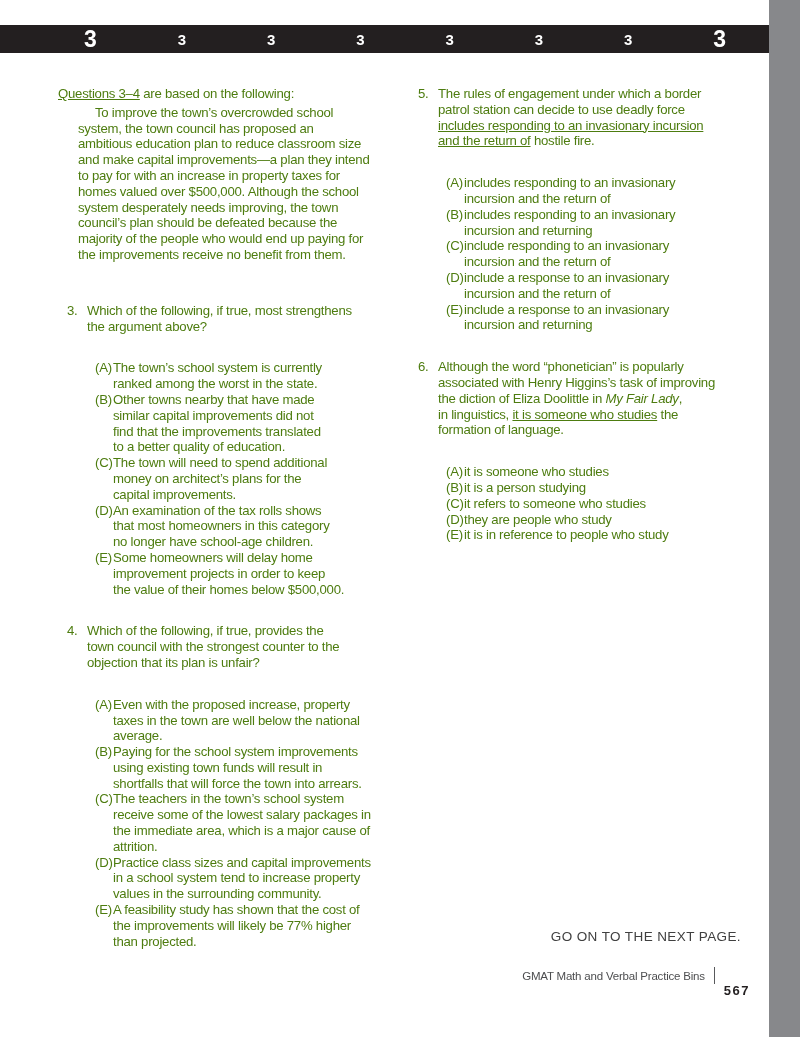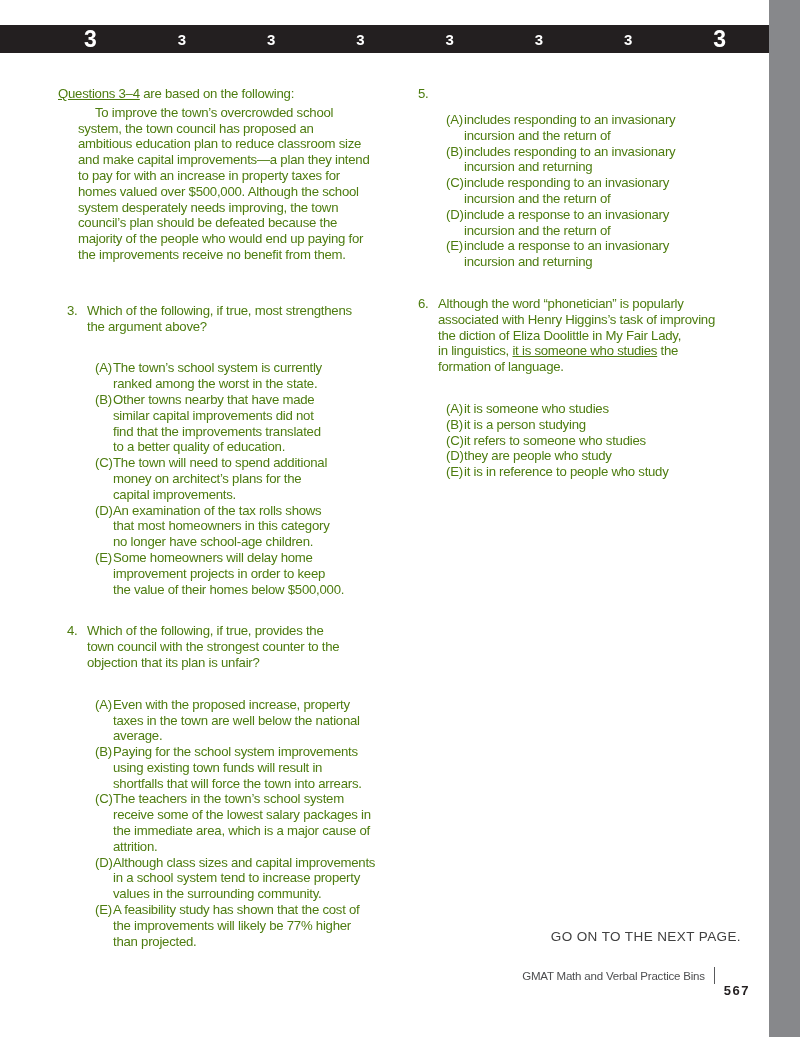--- a/index.html
+++ b/index.html
@@ -30,21 +30,21 @@
   .question + .question{margin-top:26px;}
   .q-num{flex:0 0 20px;width:20px;}
   .q-body{flex:1;min-width:0;}
   .q-stem{white-space:pre-line;}
   .options{margin-top:26px;margin-left:8px;}
   .option{display:flex;}
   .opt-label{flex:0 0 18px;width:18px;}
   .opt-text{flex:1;white-space:pre-line;min-width:0;}
   .seg-n{}
   .seg-u{text-decoration:underline;}
-  .seg-i{}
+  .seg-i{font-style:italic;}
 
   
   .footer-go{position:absolute;top:929px;right:59px;font-size:13.5px;letter-spacing:0.4px;color:#404040;}
   .footer-line{position:absolute;top:953px;right:50px;display:flex;align-items:center;text-align:right;}
   .footer-book{font-size:11.5px;color:#4d4e50;letter-spacing:-0.2px;}
   .footer-sep{width:1px;height:17px;background:#58595b;margin:0 9px;}
   .footer-page{font-size:13px;font-weight:bold;letter-spacing:1.5px;color:#231f20;margin-top:30px;}
 </style>
 </head>
 <body>
@@ -137,41 +137,45 @@
               </div>
               <div class="option">
                 <span class="opt-label">(C)</span>
                 <span class="opt-text">The teachers in the town’s school system
 receive some of the lowest salary packages in
 the immediate area, which is a major cause of
 attrition.</span>
               </div>
               <div class="option">
                 <span class="opt-label">(D)</span>
-                <span class="opt-text">Although class sizes and capital improvements
+                <span class="opt-text">Practice class sizes and capital improvements
 in a school system tend to increase property
 values in the surrounding community.</span>
               </div>
               <div class="option">
                 <span class="opt-label">(E)</span>
                 <span class="opt-text">A feasibility study has shown that the cost of
 the improvements will likely be 77% higher
 than projected.</span>
               </div>
             </div>
           </div>
         </div>
       </div>
   </div>
 
   <div class="col col-right">
     <div id="questions-right">
         <div class="question">
           <span class="q-num">5.</span>
           <div class="q-body">
+            <div class="q-stem"><span class="seg-n">The rules of engagement under which a border
+patrol station can decide to use deadly force
+</span><span class="seg-u">includes responding to an invasionary incursion
+and the return of</span><span class="seg-n"> hostile fire.</span></div>
             <div class="options">
               <div class="option">
                 <span class="opt-label">(A)</span>
                 <span class="opt-text">includes responding to an invasionary
 incursion and the return of</span>
               </div>
               <div class="option">
                 <span class="opt-label">(B)</span>
                 <span class="opt-text">includes responding to an invasionary
 incursion and returning</span>

